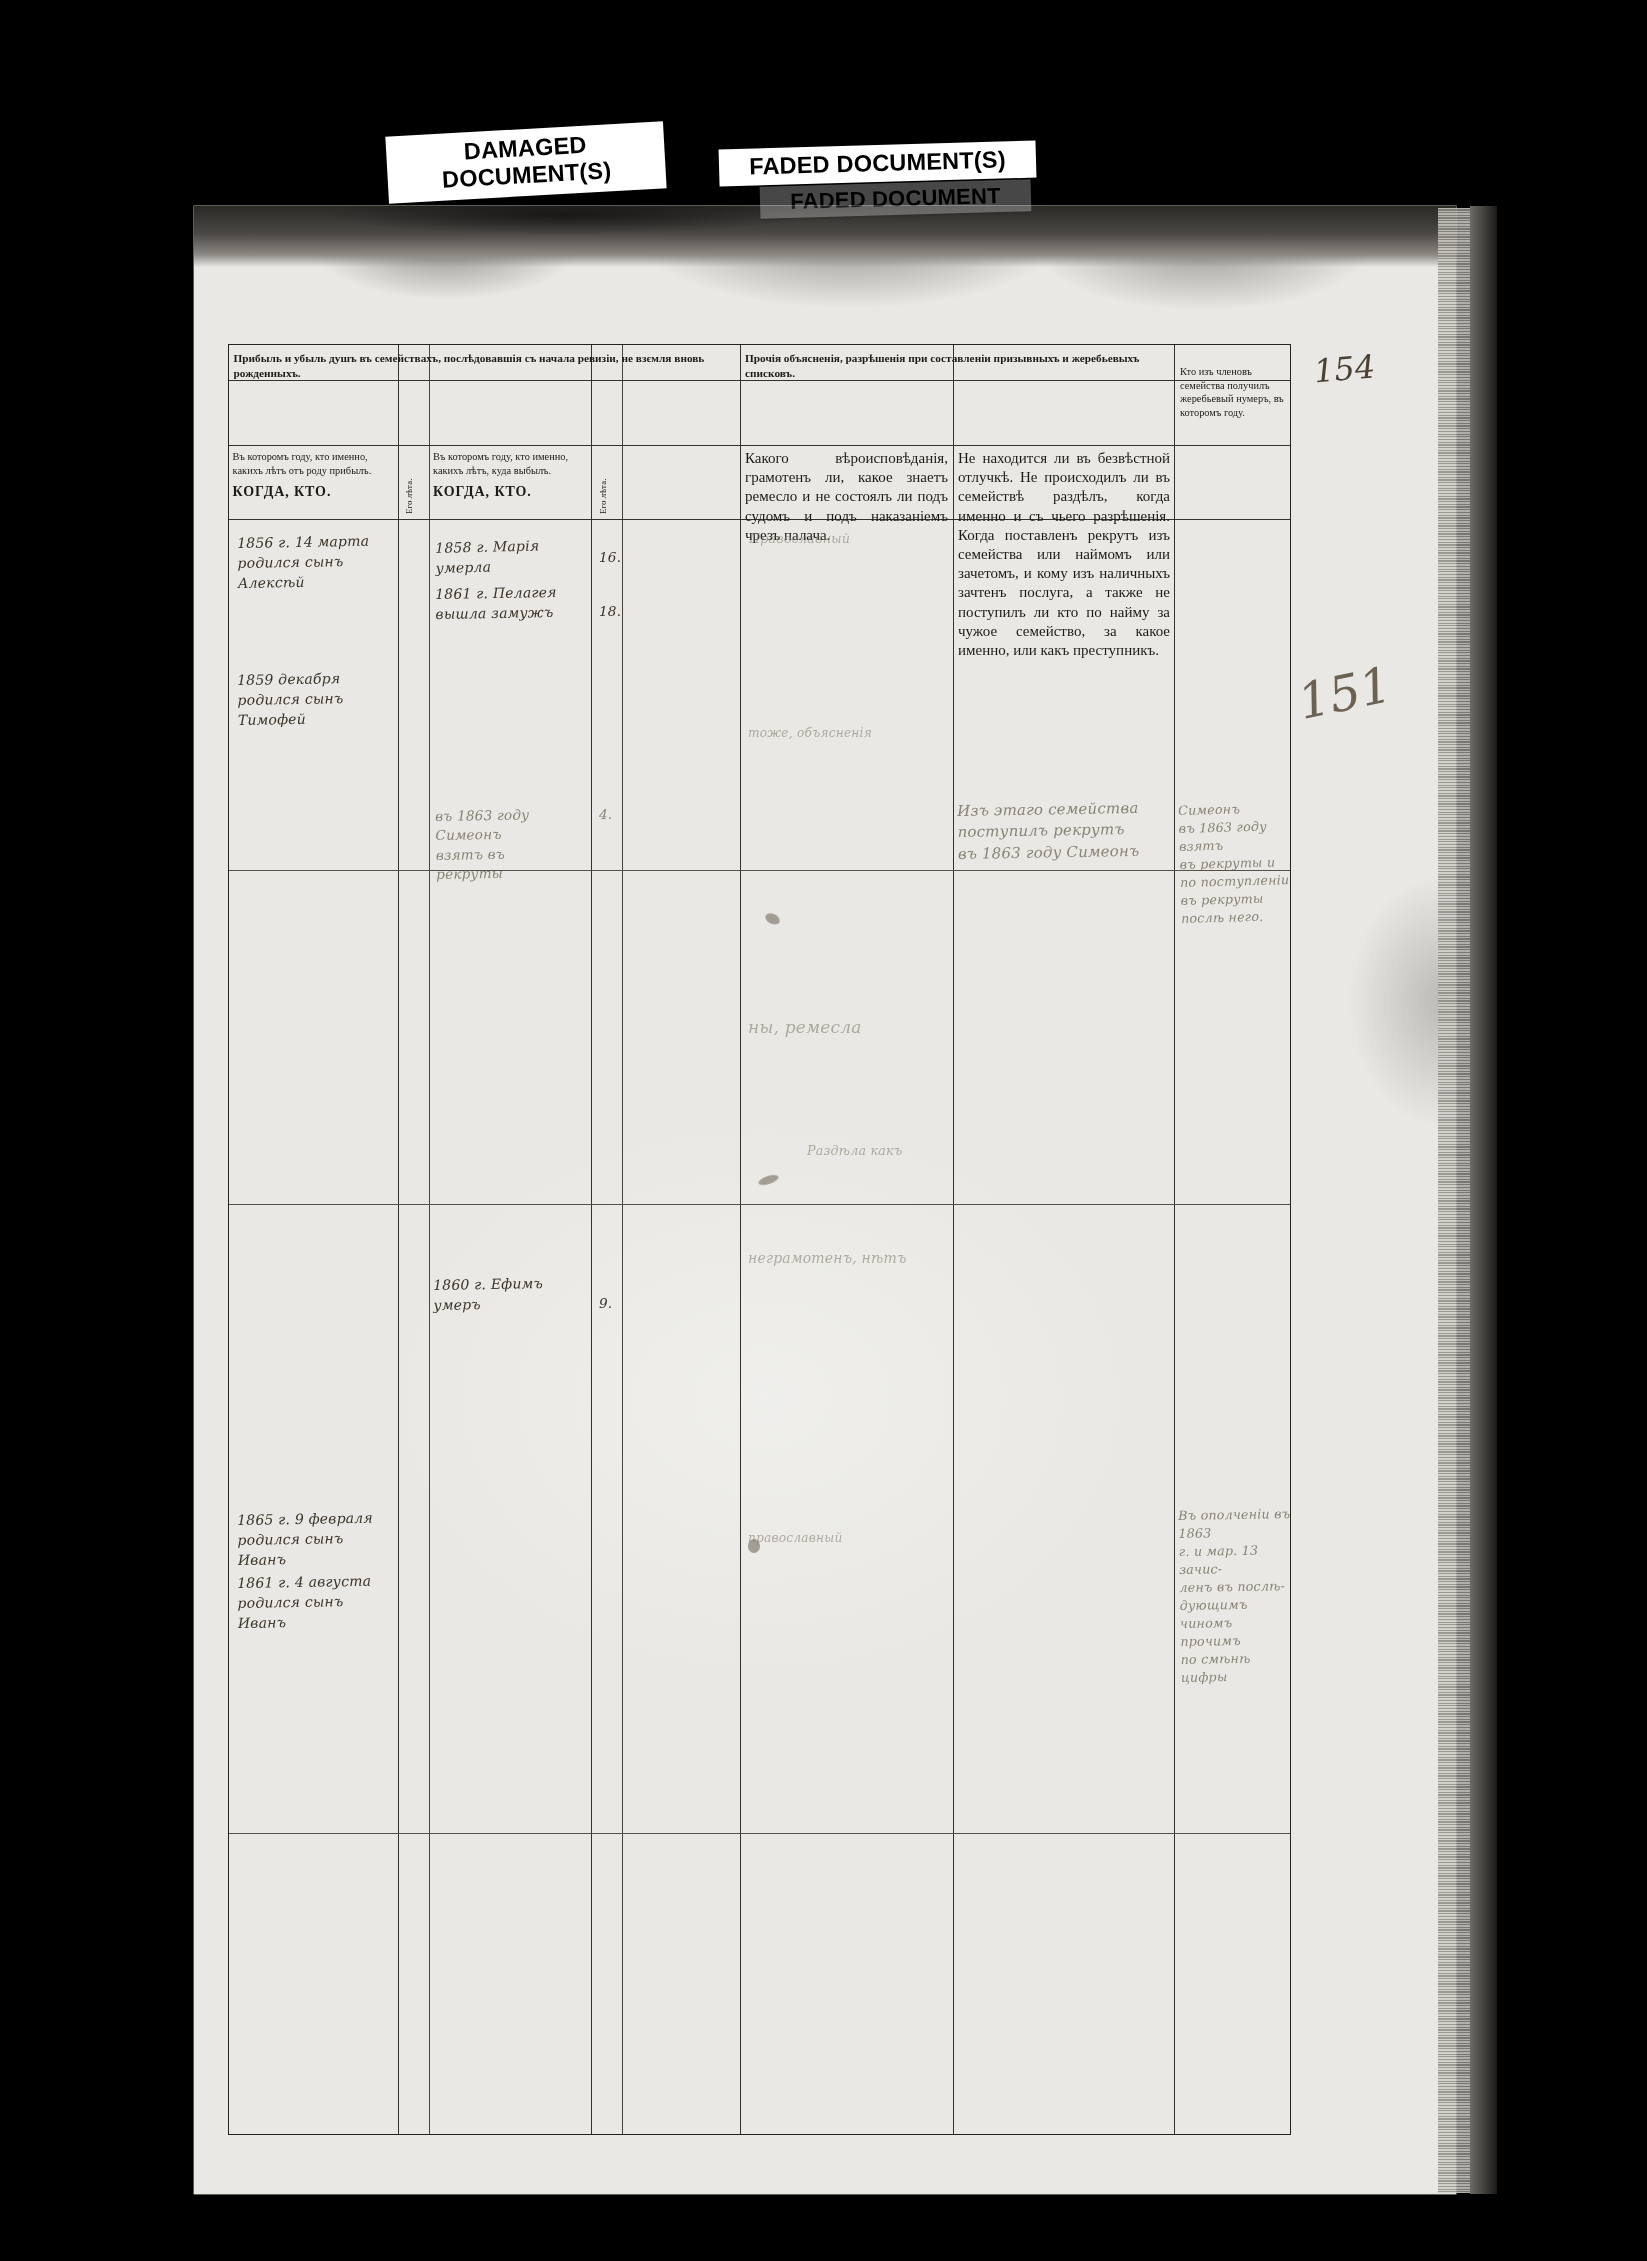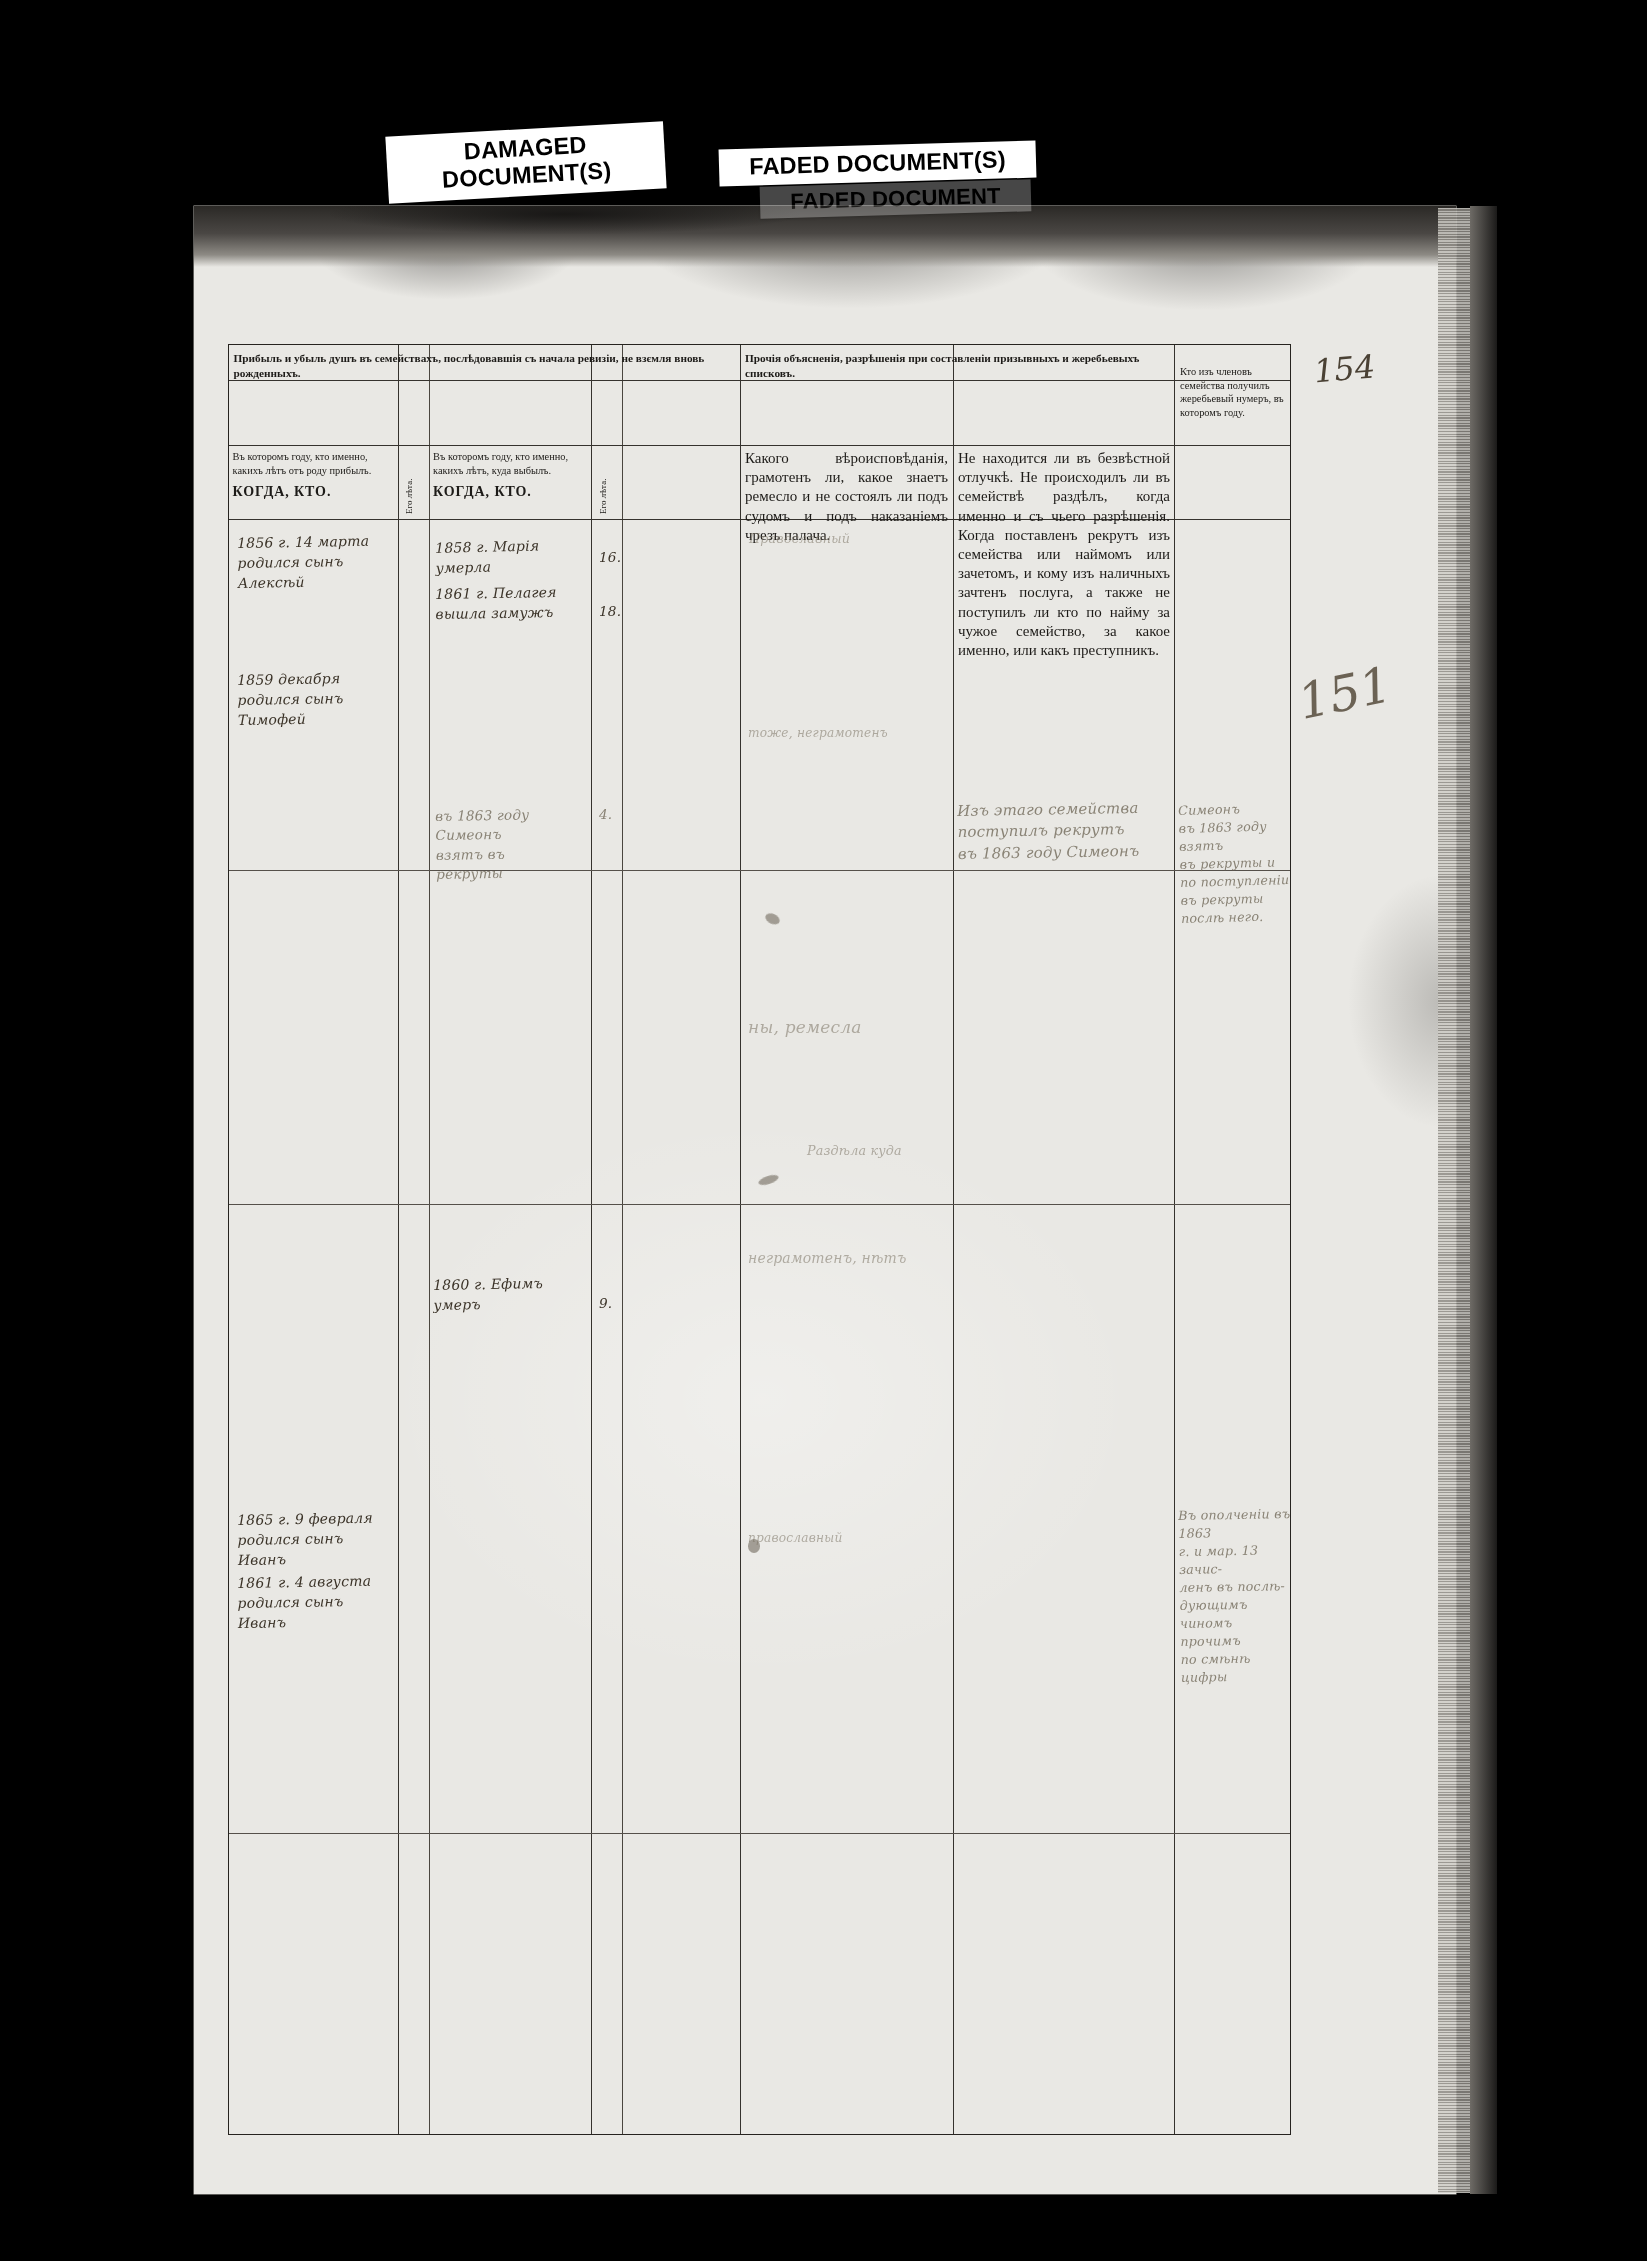--- a/index.html
+++ b/index.html
@@ -309,25 +309,25 @@
 вышла замужъ</div>
 
     <div class="hand dark" style="left:370px; top:257px; font-size:13.6px;">18.</div>
 
     <div class="hand dark" style="left:8.1px; top:326px; width:149px; font-size:14px; transform:rotate(-1deg);">1859 декабря
 родился сынъ
 Тимофей</div>
 
     <div class="hand vfaint" style="left:520px; top:185px; font-size:12.7px;">Православный</div>
 
-    <div class="hand vfaint" style="left:519px; top:380px; font-size:12.2px;">тоже, неграмотенъ</div>
+    <div class="hand vfaint" style="left:519px; top:380px; font-size:12.2px;">тоже, объясненія</div>
 
     <div class="hand vfaint" style="left:519px; top:670px; font-size:17px;">ны, ремесла</div>
 
-    <div class="hand vfaint" style="left:578px; top:797px; font-size:12.7px;">Раздѣла куда</div>
+    <div class="hand vfaint" style="left:578px; top:797px; font-size:12.7px;">Раздѣла какъ</div>
 
     <div class="hand vfaint" style="left:519px; top:904px; font-size:14px;">неграмотенъ, нѣтъ</div>
 
     <div class="hand vfaint" style="left:519px; top:1185px; font-size:12.2px;">православный</div>
 
     <div class="hand faint" style="left:206px; top:462px; width:156px; font-size:13.6px; transform:rotate(-1deg);">въ 1863 году Симеонъ
 взятъ въ
 рекруты</div>
 
     <div class="hand faint" style="left:370px; top:460px; font-size:13.6px;">4.</div>

